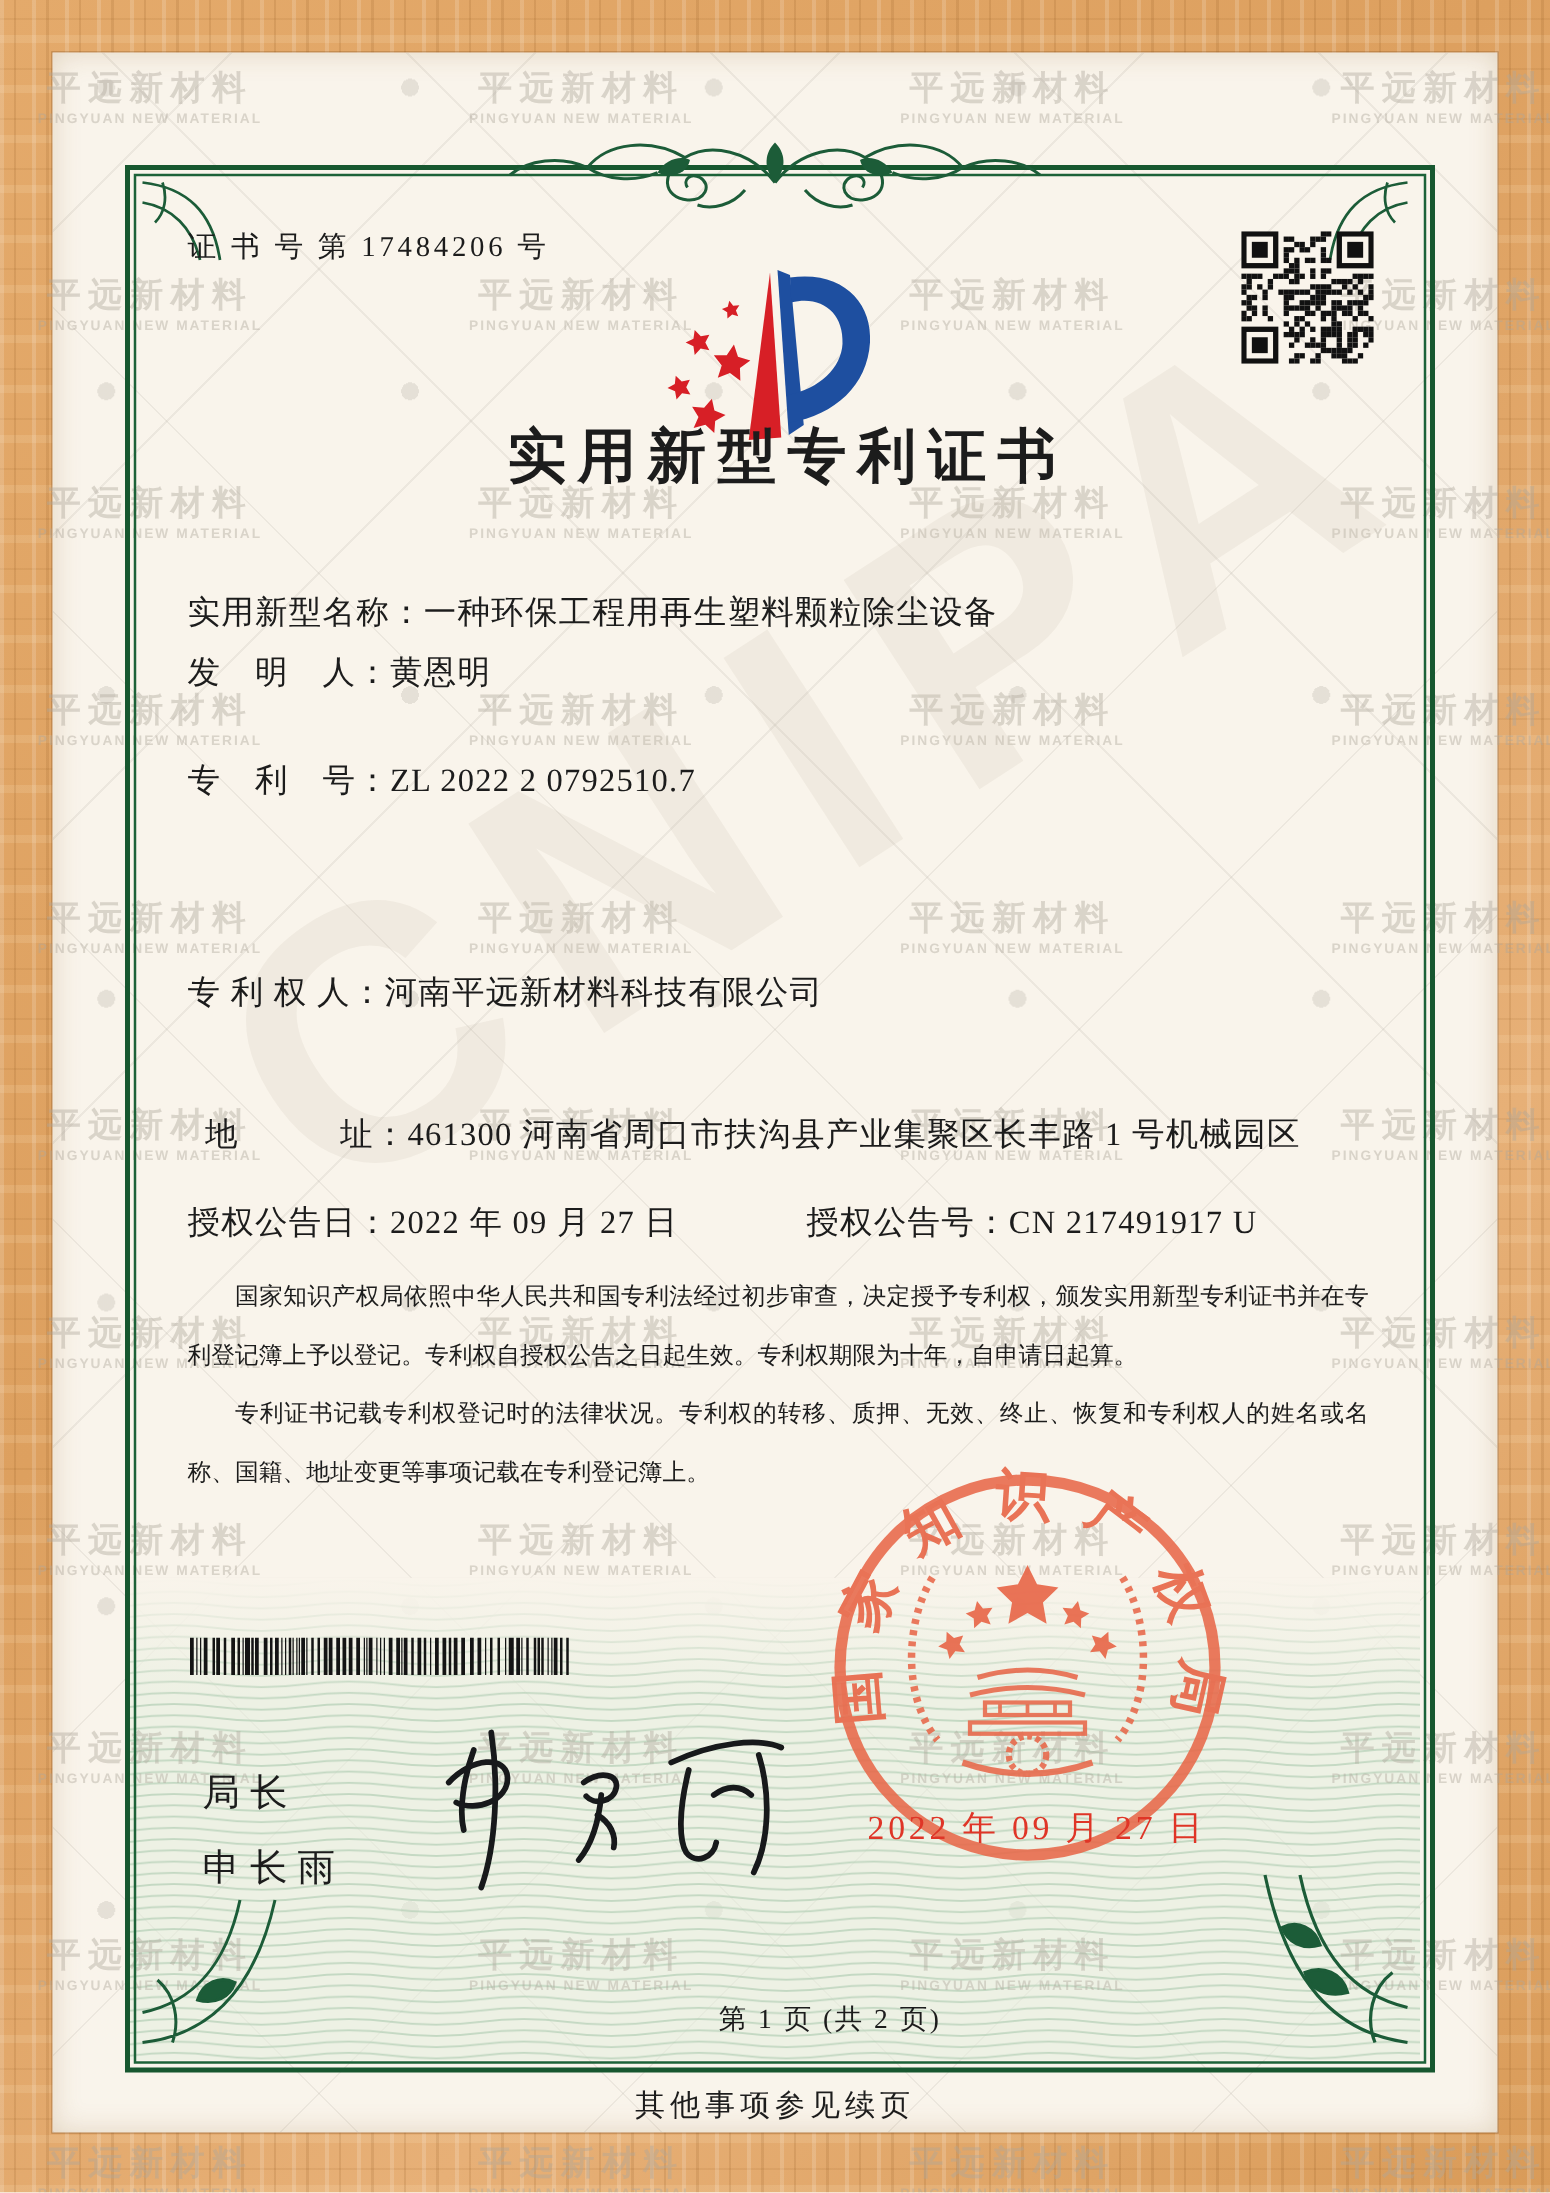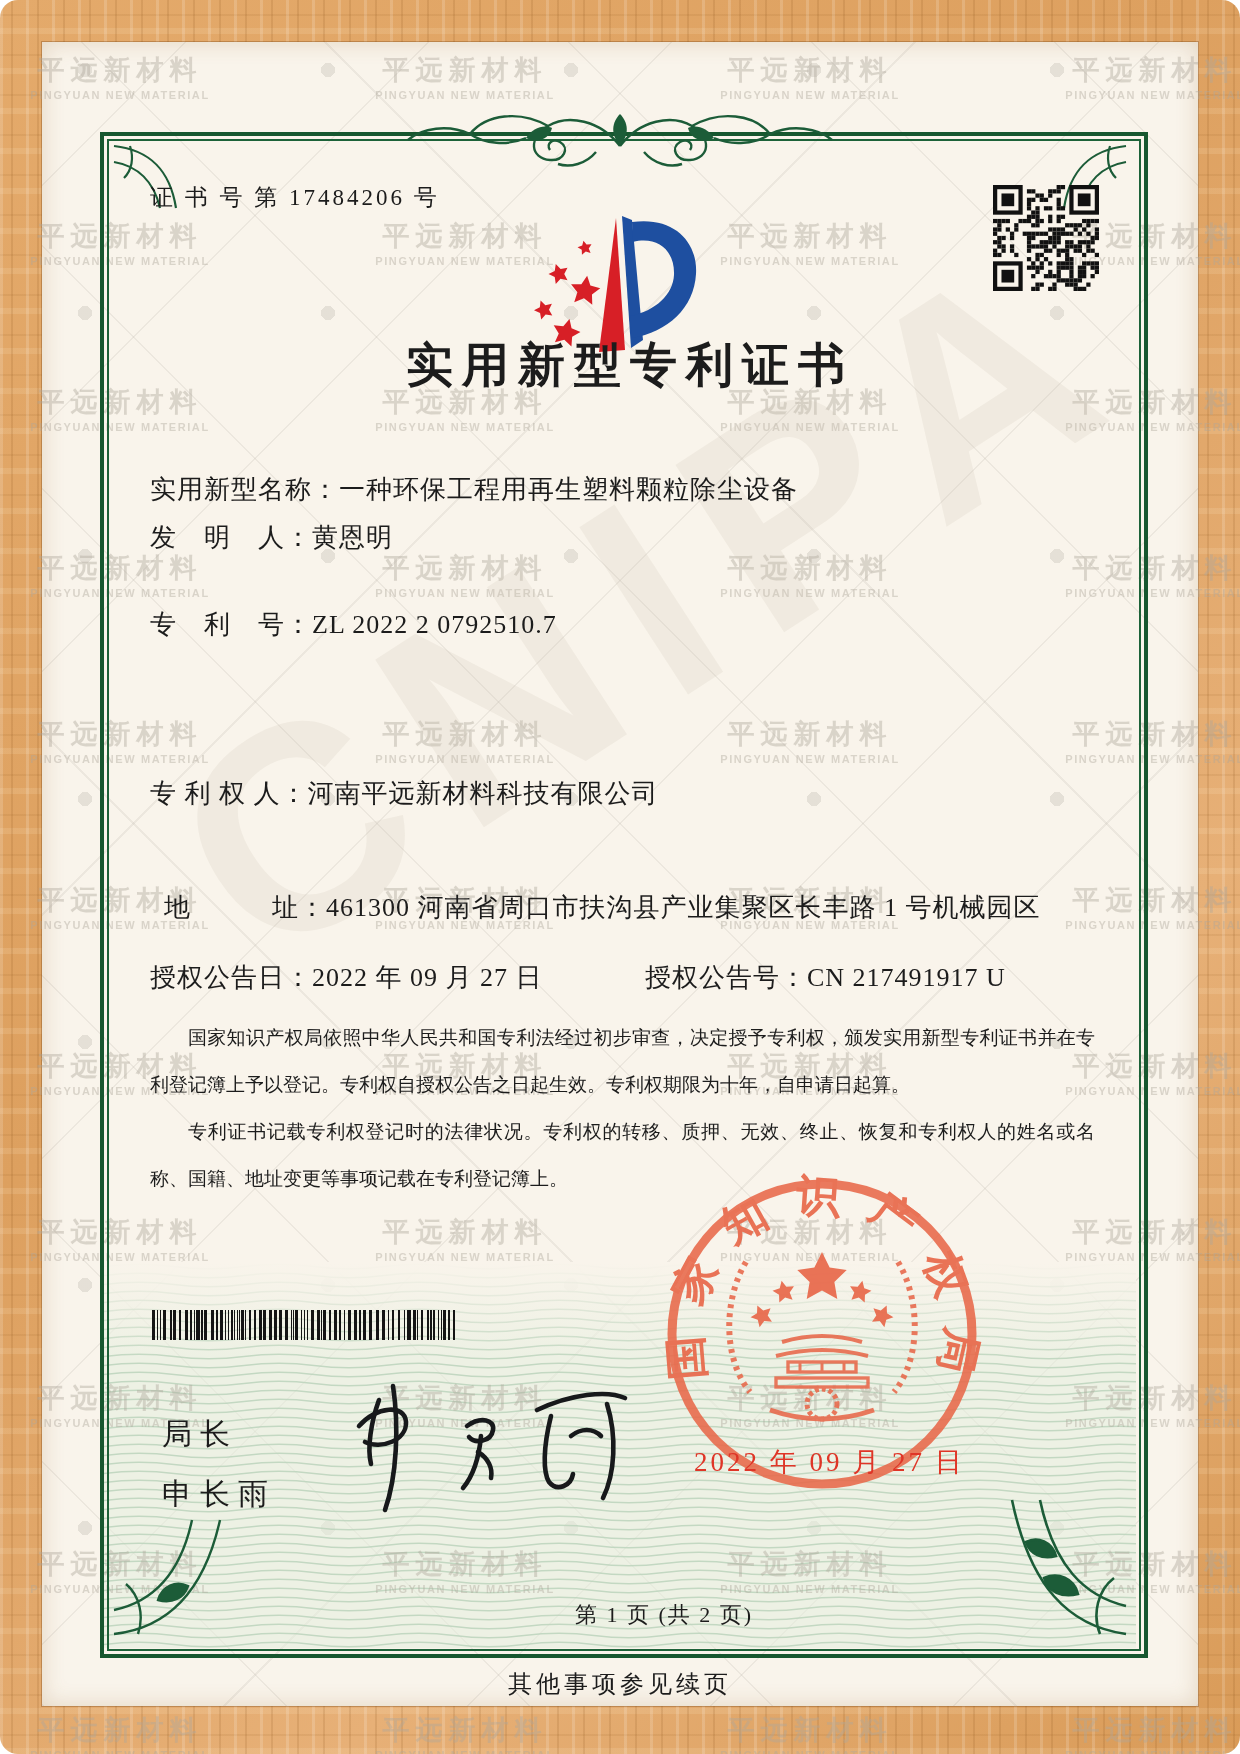--- a/index.html
+++ b/index.html
@@ -1,21 +1,21 @@
 <!DOCTYPE html>
 <html><head>
 <meta charset="utf-8">
 <style>
   html,body{margin:0;padding:0;}
   #stage{position:relative;width:1240px;height:1754px;overflow:hidden;
     font-family:"Liberation Serif","DejaVu Serif",serif;color:#1c1c1c;
     background:
       repeating-linear-gradient(90deg, rgba(255,255,255,.16) 0 3px, rgba(0,0,0,0) 3px 11px, rgba(130,75,20,.14) 11px 13px, rgba(0,0,0,0) 13px 26px),
       repeating-linear-gradient(0deg, rgba(255,235,200,.15) 0 6px, rgba(0,0,0,0) 6px 18px, rgba(140,85,25,.10) 18px 20px, rgba(0,0,0,0) 20px 40px),
-      linear-gradient(135deg,#e4aa6b 0%,#dda05f 40%,#e7b077 70%,#d99b58 100%); border-radius: 18px;}
+      linear-gradient(135deg,#e4aa6b 0%,#dda05f 40%,#e7b077 70%,#d99b58 100%);}
   
   #paper{position:absolute;left:42px;top:42px;width:1156px;height:1664px;
     background:
       repeating-linear-gradient(45deg, rgba(186,180,170,.20) 0 1.5px, rgba(0,0,0,0) 1.5px 172px),
       repeating-linear-gradient(-45deg, rgba(186,180,170,.20) 0 1.5px, rgba(0,0,0,0) 1.5px 172px),
       #f9f4eb;
     box-shadow: 0 0 0 1px rgba(120,70,20,.35), inset 0 0 22px rgba(150,100,40,.22);}
   
   #dots{position:absolute;left:42px;top:42px;width:1156px;height:1664px;
     background-image:radial-gradient(circle at 8px 8px, rgba(186,180,170,.45) 0 7px, rgba(0,0,0,0) 7px);

